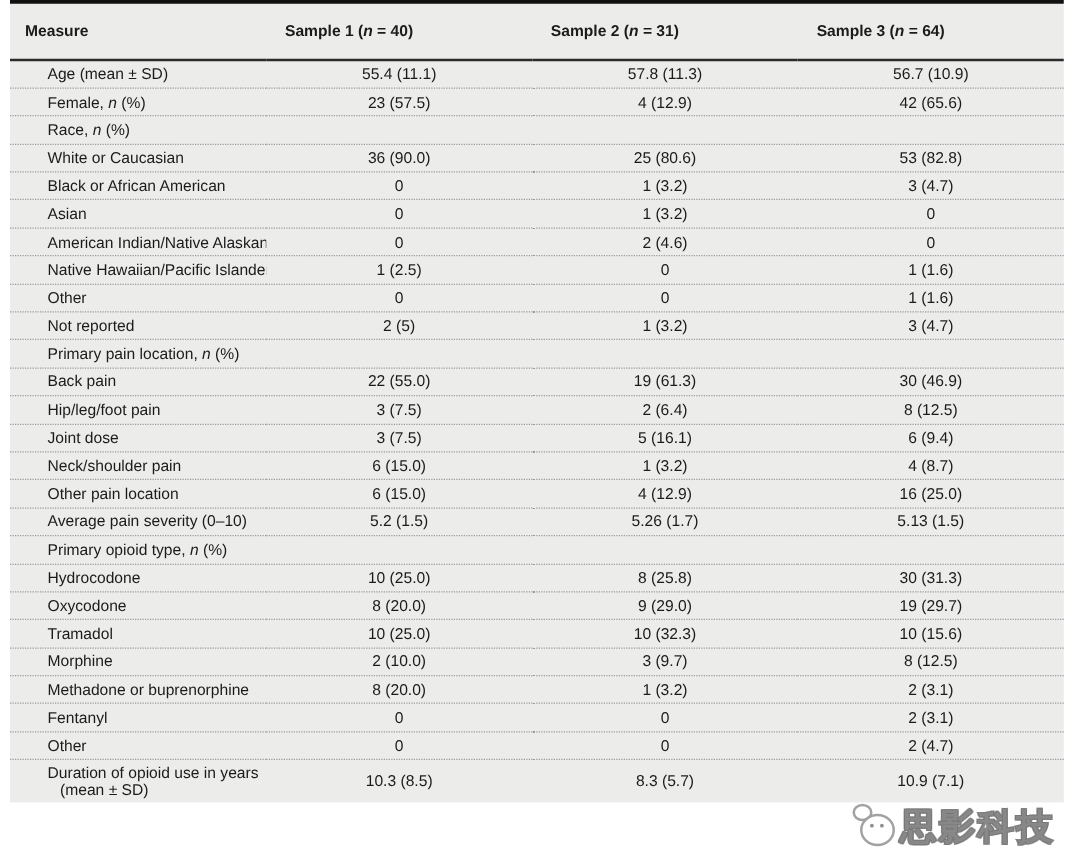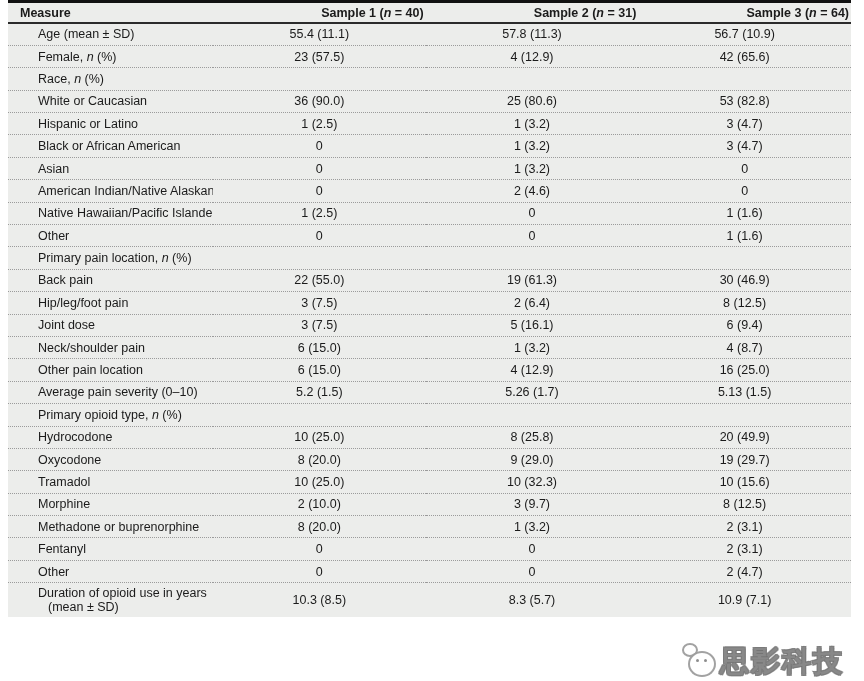--- a/index.html
+++ b/index.html
@@ -28,28 +28,28 @@
   }
   table{
     border-collapse:collapse;
     table-layout:fixed;
     width:100%;
   }
   col.c-measure{width:205px;}
   thead th{
     font-size:12.5px;
     font-weight:bold;
-    padding:2px;
+    padding:15px;
     height:20px;
     vertical-align:middle;
     white-space:nowrap;
   }
   thead tr{border-bottom:2px solid var(--headline);}
   thead th.measure{text-align:left;padding-left:12px;}
-  thead th.val{text-align:right;}
+  thead th.val{text-align:left;}
   tbody td{
     font-size:12.5px;
     padding:0;
     vertical-align:middle;
     white-space:nowrap;
     overflow:hidden;
   }
   tbody tr{height:22.4px;border-bottom:1px dotted var(--dot);}
   tbody tr:last-child{border-bottom:none;}
   tbody tr.twoline{height:37px;}
@@ -145,26 +145,20 @@
           <td class="val"></td>
           <td class="val"></td>
         </tr>
         <tr>
           <td class="measure indent">White or Caucasian</td>
           <td class="val">36 (90.0)</td>
           <td class="val">25 (80.6)</td>
           <td class="val">53 (82.8)</td>
         </tr>
         <tr>
-          <td class="measure indent">Hispanic or Latino</td>
-          <td class="val">1 (2.5)</td>
-          <td class="val">1 (3.2)</td>
-          <td class="val">3 (4.7)</td>
-        </tr>
-        <tr>
           <td class="measure indent">Black or African American</td>
           <td class="val">0</td>
           <td class="val">1 (3.2)</td>
           <td class="val">3 (4.7)</td>
         </tr>
         <tr>
           <td class="measure indent">Asian</td>
           <td class="val">0</td>
           <td class="val">1 (3.2)</td>
           <td class="val">0</td>
@@ -179,20 +173,26 @@
           <td class="measure indent">Native Hawaiian/Pacific Islander</td>
           <td class="val">1 (2.5)</td>
           <td class="val">0</td>
           <td class="val">1 (1.6)</td>
         </tr>
         <tr>
           <td class="measure indent">Other</td>
           <td class="val">0</td>
           <td class="val">0</td>
           <td class="val">1 (1.6)</td>
+        </tr>
+        <tr>
+          <td class="measure indent">Not reported</td>
+          <td class="val">2 (5)</td>
+          <td class="val">1 (3.2)</td>
+          <td class="val">3 (4.7)</td>
         </tr>
         <tr>
           <td class="measure">Primary pain location, <i>n</i> (%)</td>
           <td class="val"></td>
           <td class="val"></td>
           <td class="val"></td>
         </tr>
         <tr>
           <td class="measure indent">Back pain</td>
           <td class="val">22 (55.0)</td>
@@ -232,21 +232,21 @@
         <tr>
           <td class="measure">Primary opioid type, <i>n</i> (%)</td>
           <td class="val"></td>
           <td class="val"></td>
           <td class="val"></td>
         </tr>
         <tr>
           <td class="measure indent">Hydrocodone</td>
           <td class="val">10 (25.0)</td>
           <td class="val">8 (25.8)</td>
-          <td class="val">20 (49.9)</td>
+          <td class="val">30 (31.3)</td>
         </tr>
         <tr>
           <td class="measure indent">Oxycodone</td>
           <td class="val">8 (20.0)</td>
           <td class="val">9 (29.0)</td>
           <td class="val">19 (29.7)</td>
         </tr>
         <tr>
           <td class="measure indent">Tramadol</td>
           <td class="val">10 (25.0)</td>

